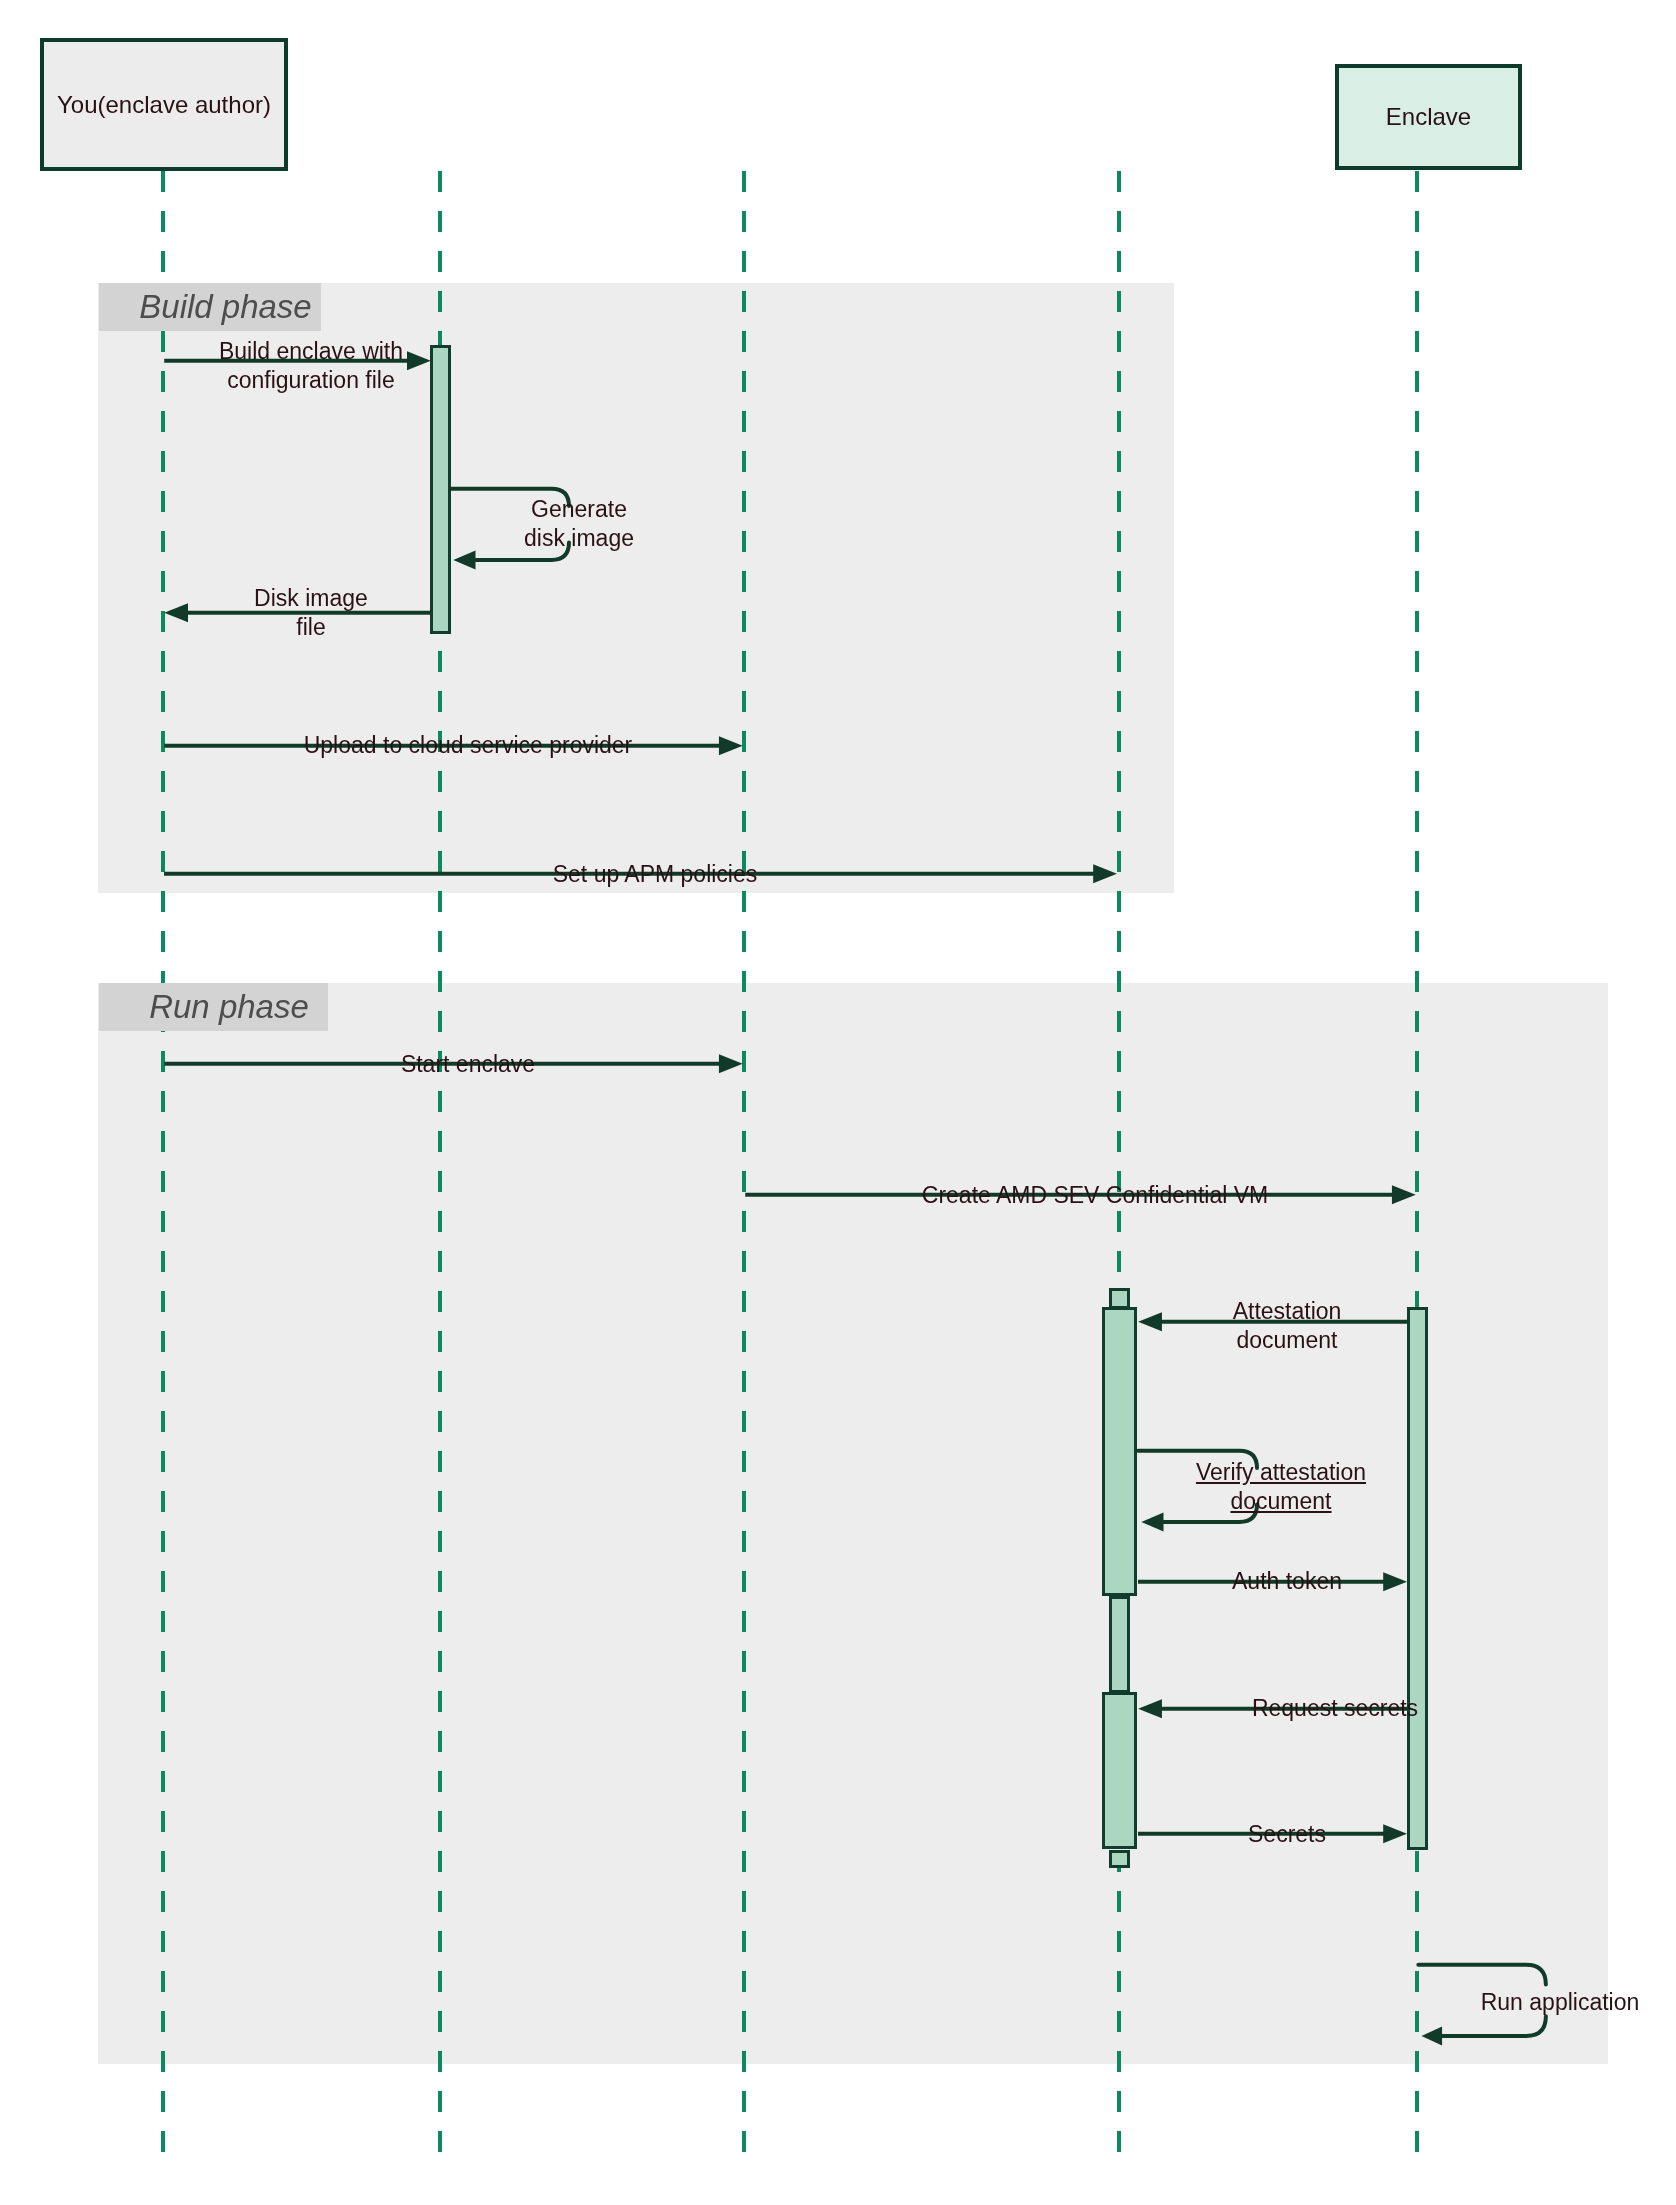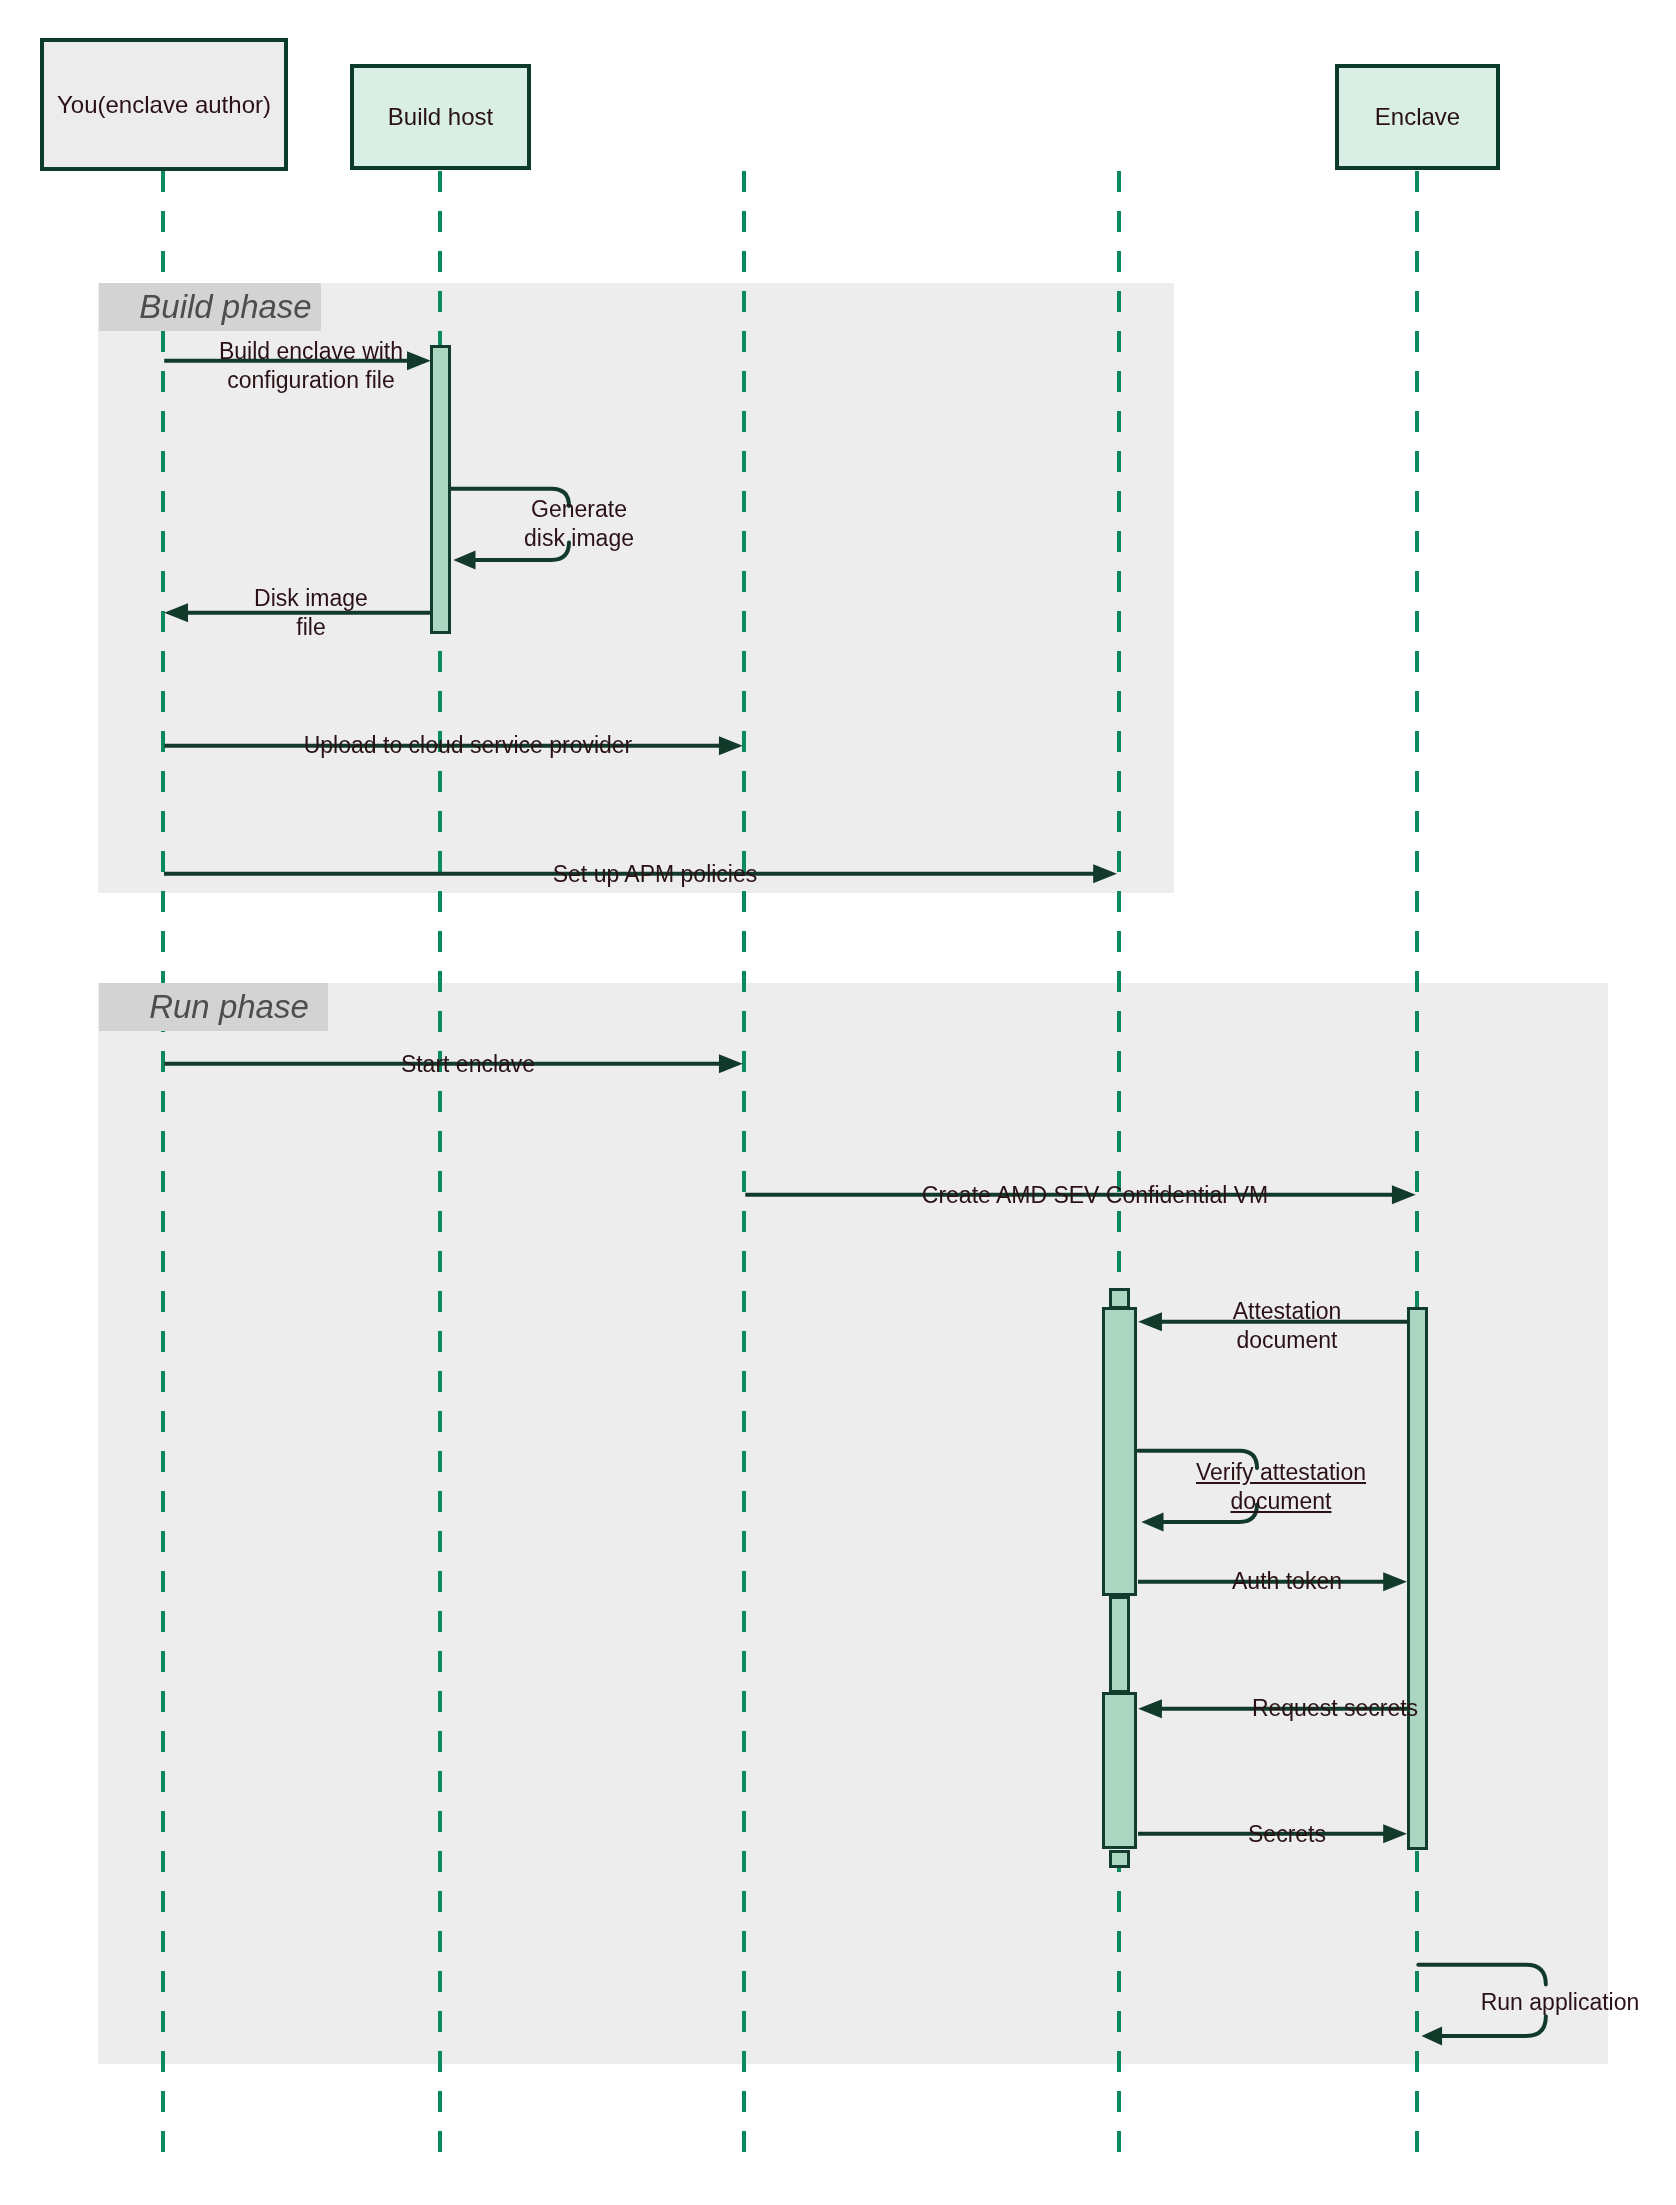--- a/index.html
+++ b/index.html
@@ -219,21 +219,18 @@
     <polygon points="4,106 30,94 30,118"></polygon>
   </svg>
   <div class="msg-text" style="left:1546px;top:2002px;">
     <span>Run application</span>
   </div>
 
   <div class="actor gray" style="left:40px;top:38px;width:248px;height:133px;">
     <span>You</span>
     <span>(enclave author)</span>
   </div>
-  <div class="actor mint" style="left:350px;top:64px;width:181px;height:106px;">
-    <span>Build host</span>
-  </div>
-  <div class="actor mint" style="left:1335px;top:64px;width:165px;height:106px;">
+  <div class="actor mint" style="left:1335px;top:64px;width:187px;height:106px;">
     <span>Enclave</span>
   </div>
 
 </div>
 
 
 </body></html>

